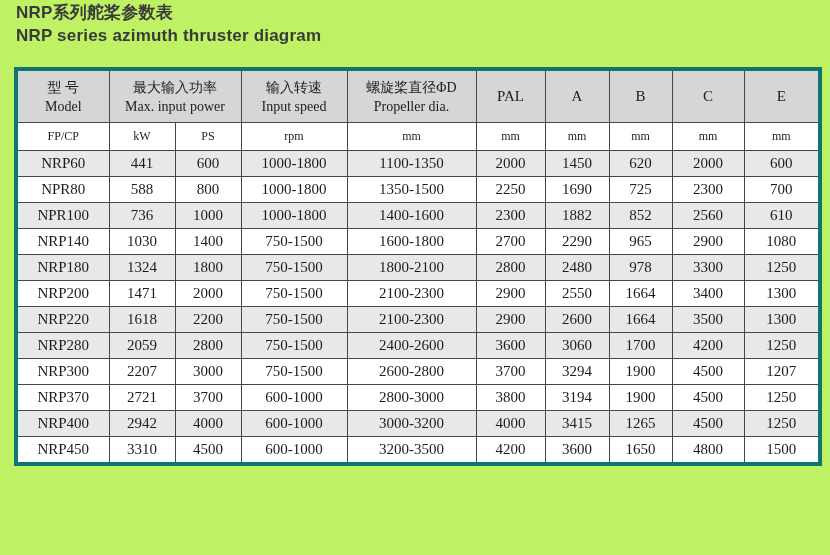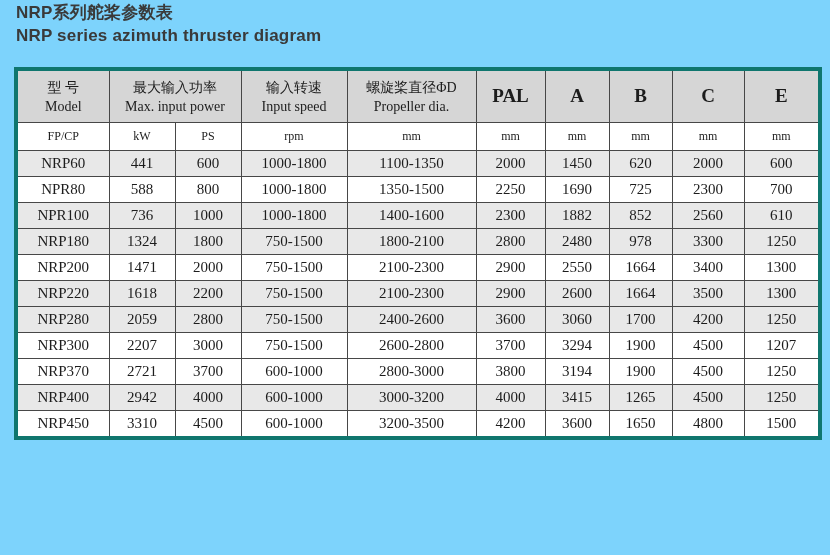--- a/index.html
+++ b/index.html
@@ -4,21 +4,21 @@
 <style>
   html, body {
     margin: 0;
     padding: 0;
     background: #ffffff;
   }
   .page {
     position: relative;
     width: 830px;
     height: 555px;
-    background: #7dd3fc;
+    background: #bef264;
     overflow: hidden;
     font-family: "Liberation Serif", serif;
   }
   .titles {
     position: absolute;
     left: 16px;
     top: 1px;
     font-family: "Liberation Sans", sans-serif;
     font-weight: bold;
     color: #3a3a3a;
@@ -45,22 +45,21 @@
     white-space: nowrap;
   }
   thead tr.h1 th {
     background: #d6d6d6;
     height: 51px;
     font-weight: normal;
     font-size: 14px;
     line-height: 19px;
   }
   thead tr.h1 th .lbl-single {
-    font-size: 19px;
-    font-weight: bold;
+    font-size: 15px;
   }
   thead tr.h2 td {
     background: #ffffff;
     height: 27px;
     font-size: 12px;
   }
   tbody td {
     background: #ffffff;
     height: 25px;
     font-size: 15px;
@@ -159,20 +158,32 @@
           <td>736</td>
           <td>1000</td>
           <td>1000-1800</td>
           <td>1400-1600</td>
           <td>2300</td>
           <td>1882</td>
           <td>852</td>
           <td>2560</td>
           <td>610</td>
         </tr>
+        <tr>
+          <td>NRP140</td>
+          <td>1030</td>
+          <td>1400</td>
+          <td>750-1500</td>
+          <td>1600-1800</td>
+          <td>2700</td>
+          <td>2290</td>
+          <td>965</td>
+          <td>2900</td>
+          <td>1080</td>
+        </tr>
         <tr class="shaded">
           <td>NRP180</td>
           <td>1324</td>
           <td>1800</td>
           <td>750-1500</td>
           <td>1800-2100</td>
           <td>2800</td>
           <td>2480</td>
           <td>978</td>
           <td>3300</td>

